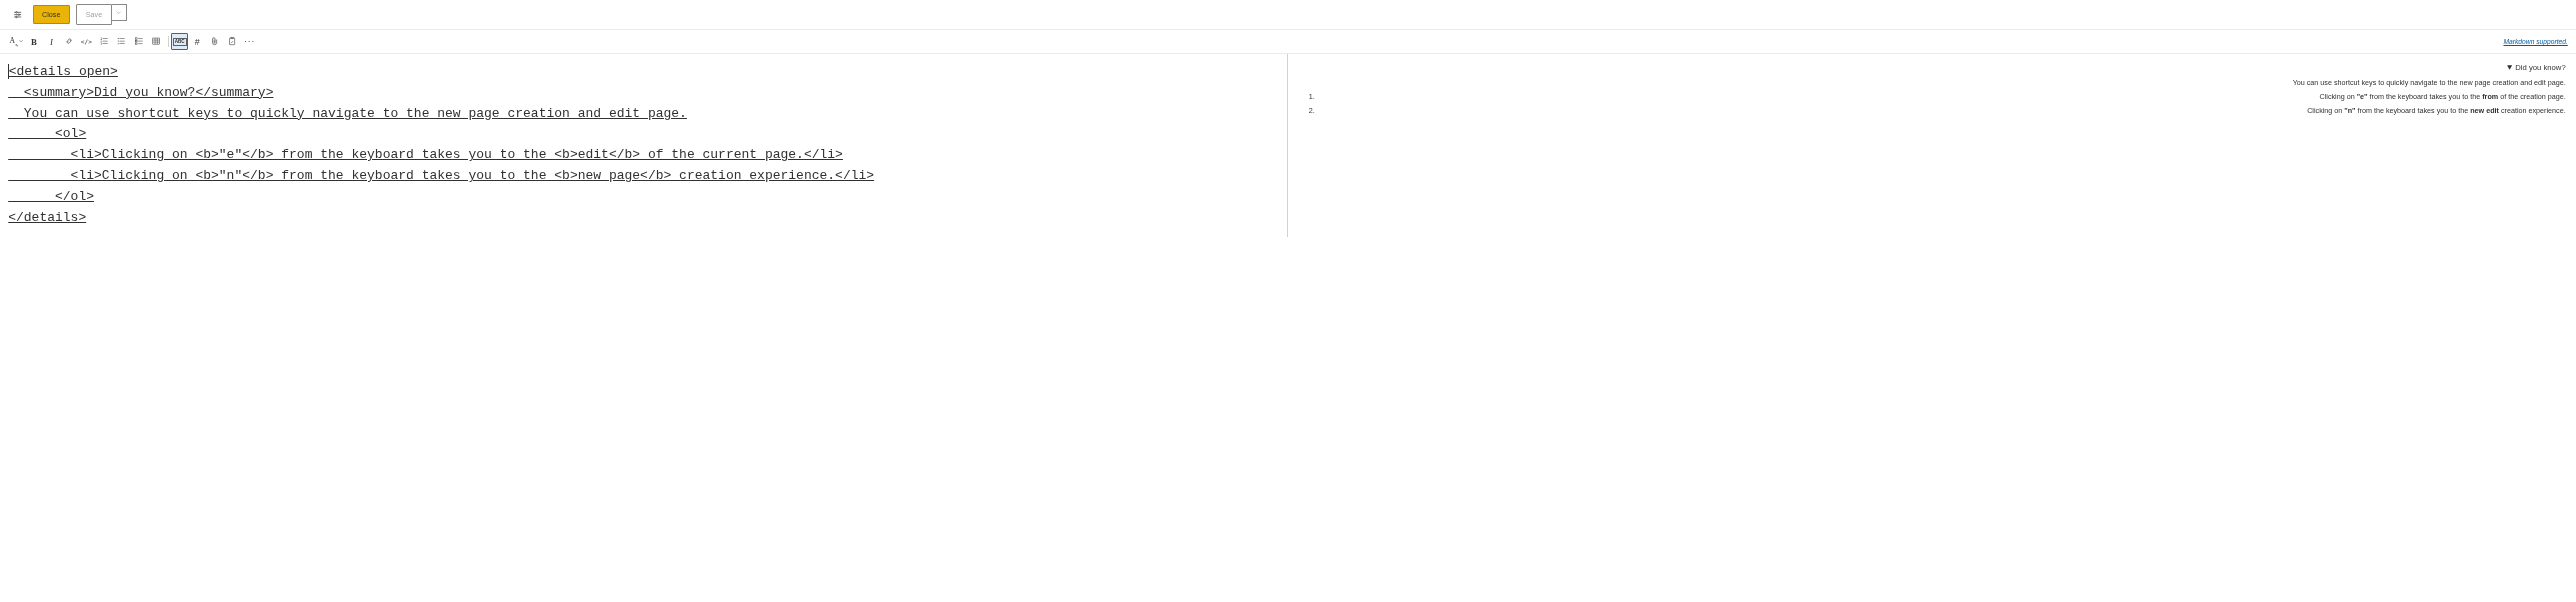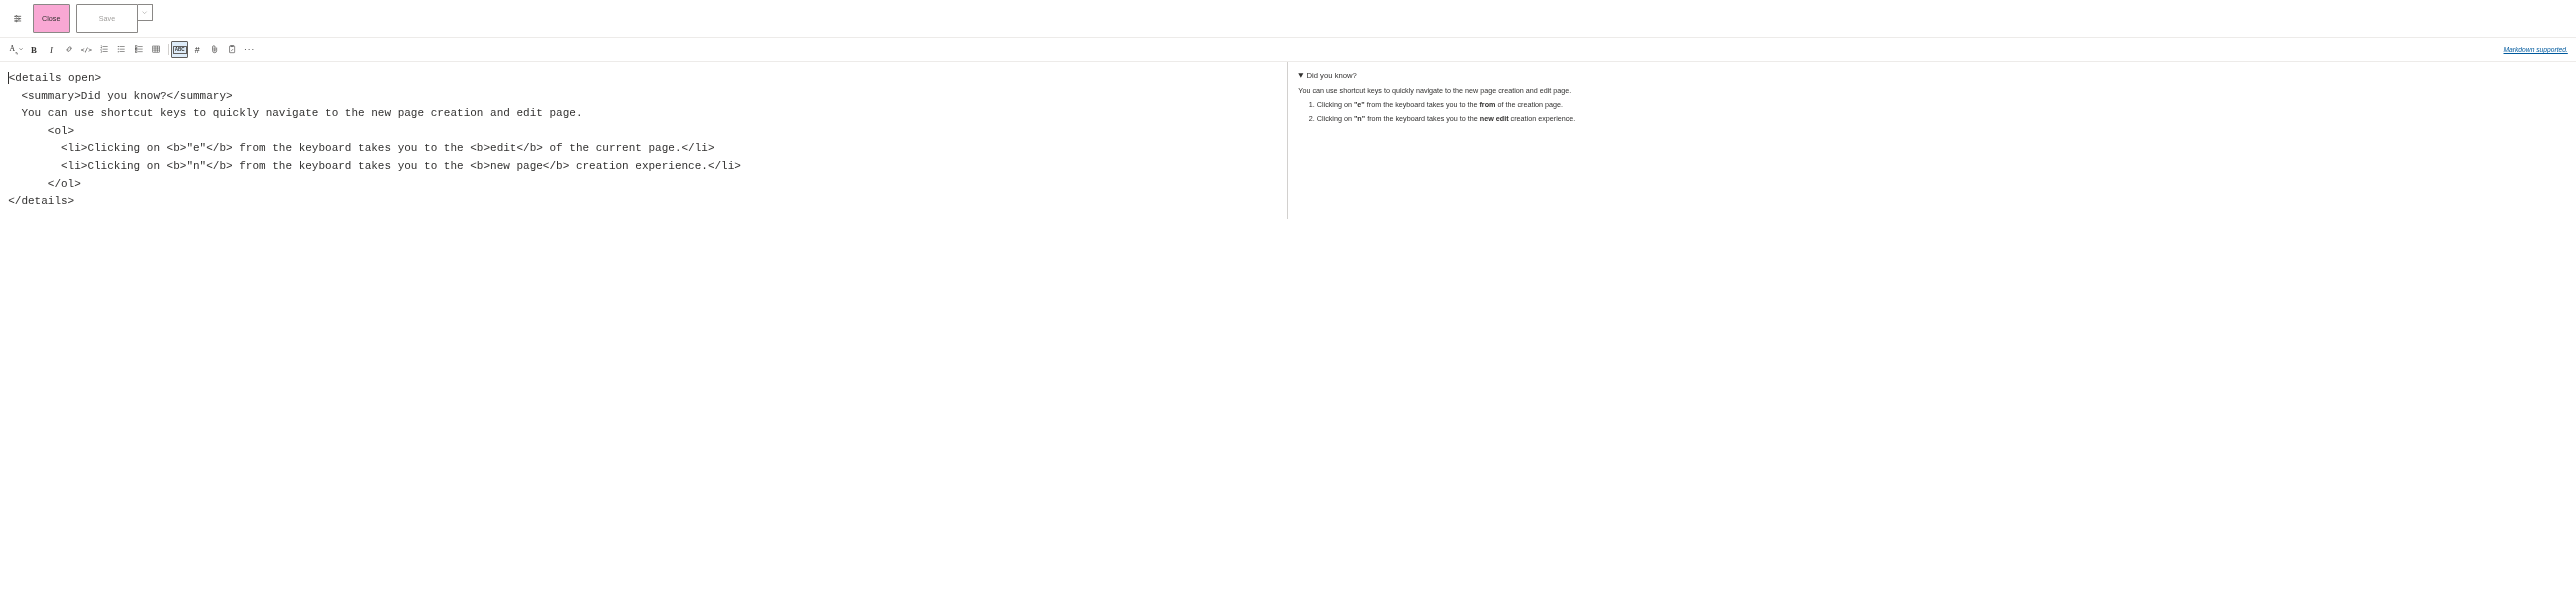--- a/index.html
+++ b/index.html
@@ -37,37 +37,37 @@
       display: flex;
       align-items: center;
       justify-content: center;
       background: transparent;
       border: none;
       cursor: pointer;
       color: #323130;
       border-radius: 1px;
     }
     .header-btn {
-      height: 29px;
+      height: 19px;
       padding: 0 8.2px;
-      background: #f9a8d4;
+      background: #eab308;
       border: 0.5px solid #8a8886;
       border-radius: 1px;
       cursor: pointer;
       font-size: 7.2px;
       font-family: inherit;
       color: #323130;
       text-align: right;
     }
     .save-group {
       display: flex;
     }
     .save-btn {
-      height: 29px;
-      padding: 0 22px;
+      height: 21px;
+      padding: 0 9px;
       background: #fff;
       border: 0.5px solid #8a8886;
       border-radius: 1px 0 0 1px;
       cursor: pointer;
       font-size: 7.2px;
       font-family: inherit;
       color: #a19f9d;
     }
     .save-chevron {
       height: 16.5px;
@@ -135,31 +135,33 @@
     }
     .content-split {
       display: flex;
       min-height: 103px;
     }
     .editor-pane {
       width: 50%;
       border-right: 0.5px solid #d2d0ce;
       padding: 8.2px;
       font-family: Consolas, "Courier New", monospace;
-      font-size: 11px;
+      font-size: 13px;
       line-height: 1.6;
       white-space: pre;
       overflow-x: auto;
       color: #323130;
+      text-decoration: underline;
     }
     .preview-pane {
       width: 50%;
       padding: 8.2px 10.3px;
       font-size: 7.2px;
       line-height: 1.6;
+      text-align: right;
     }
     .preview-pane summary {
       font-size: 7.7px;
       cursor: pointer;
       margin-bottom: 3.1px;
     }
     .preview-pane ol {
       padding-left: 18.5px;
       margin-top: 2.1px;
     }

